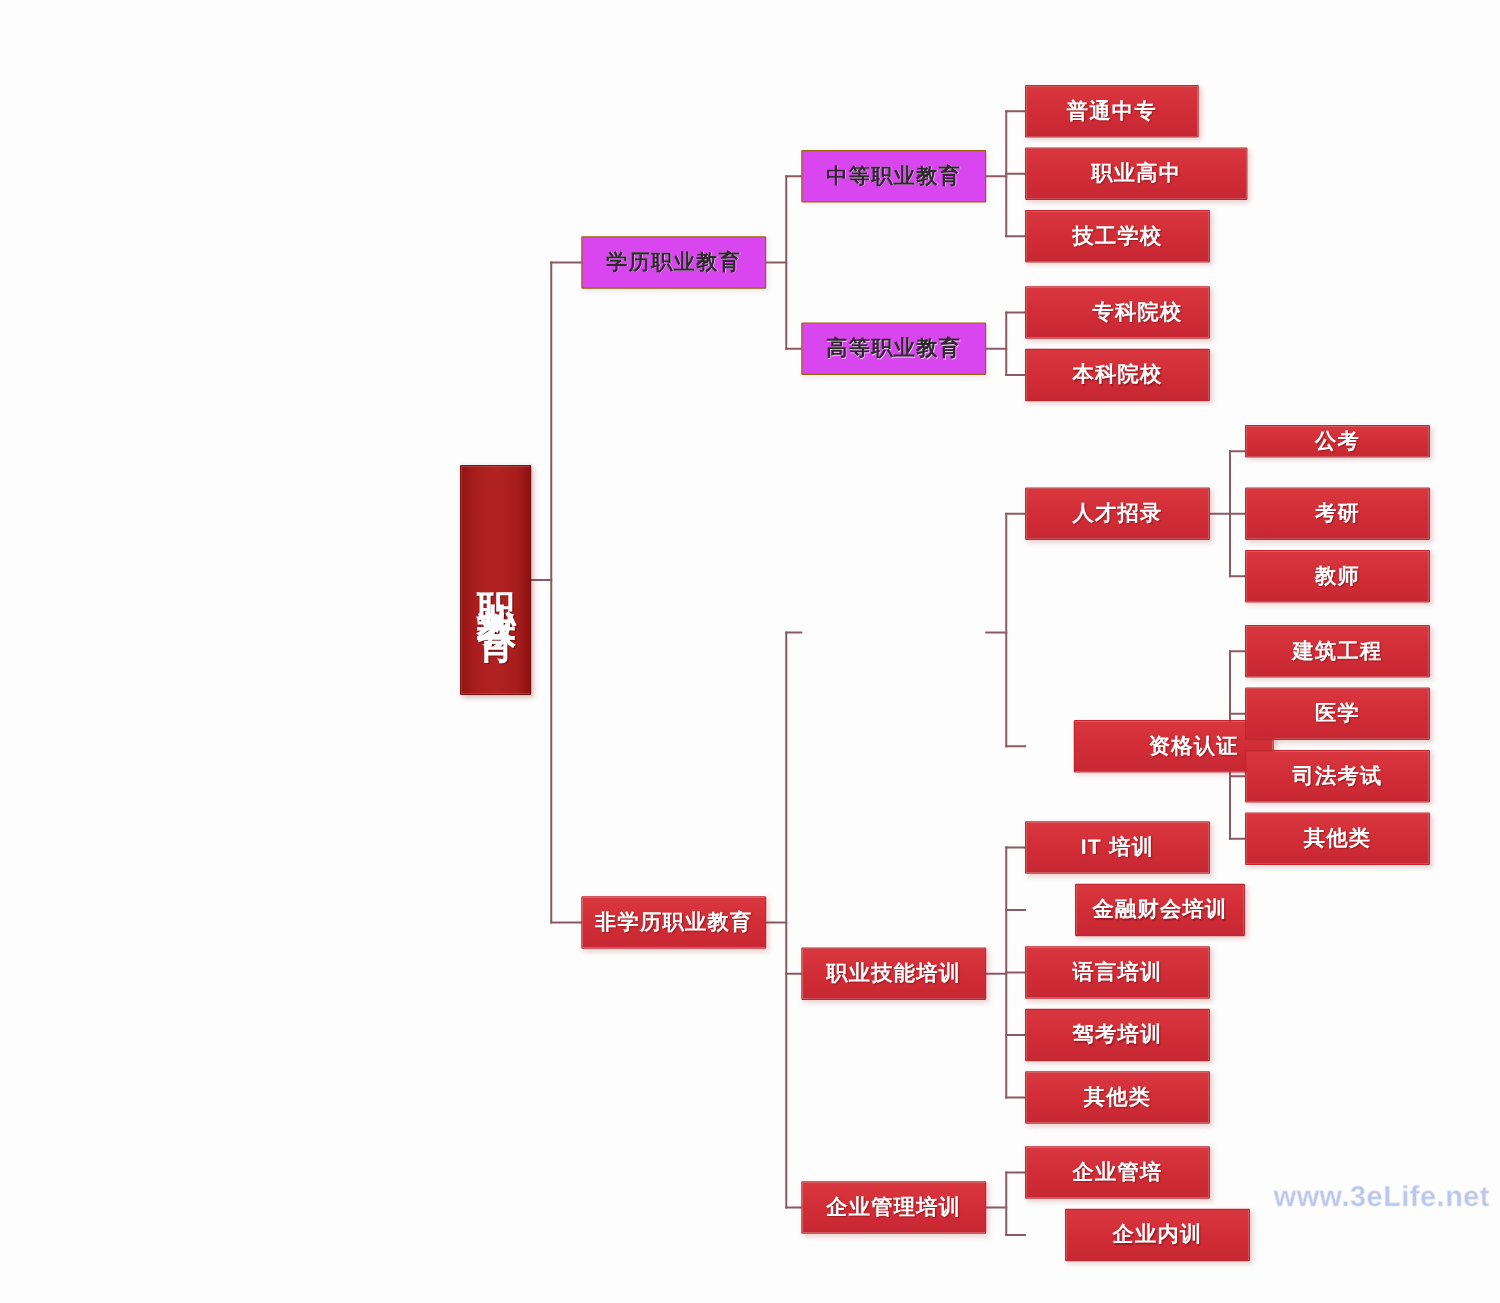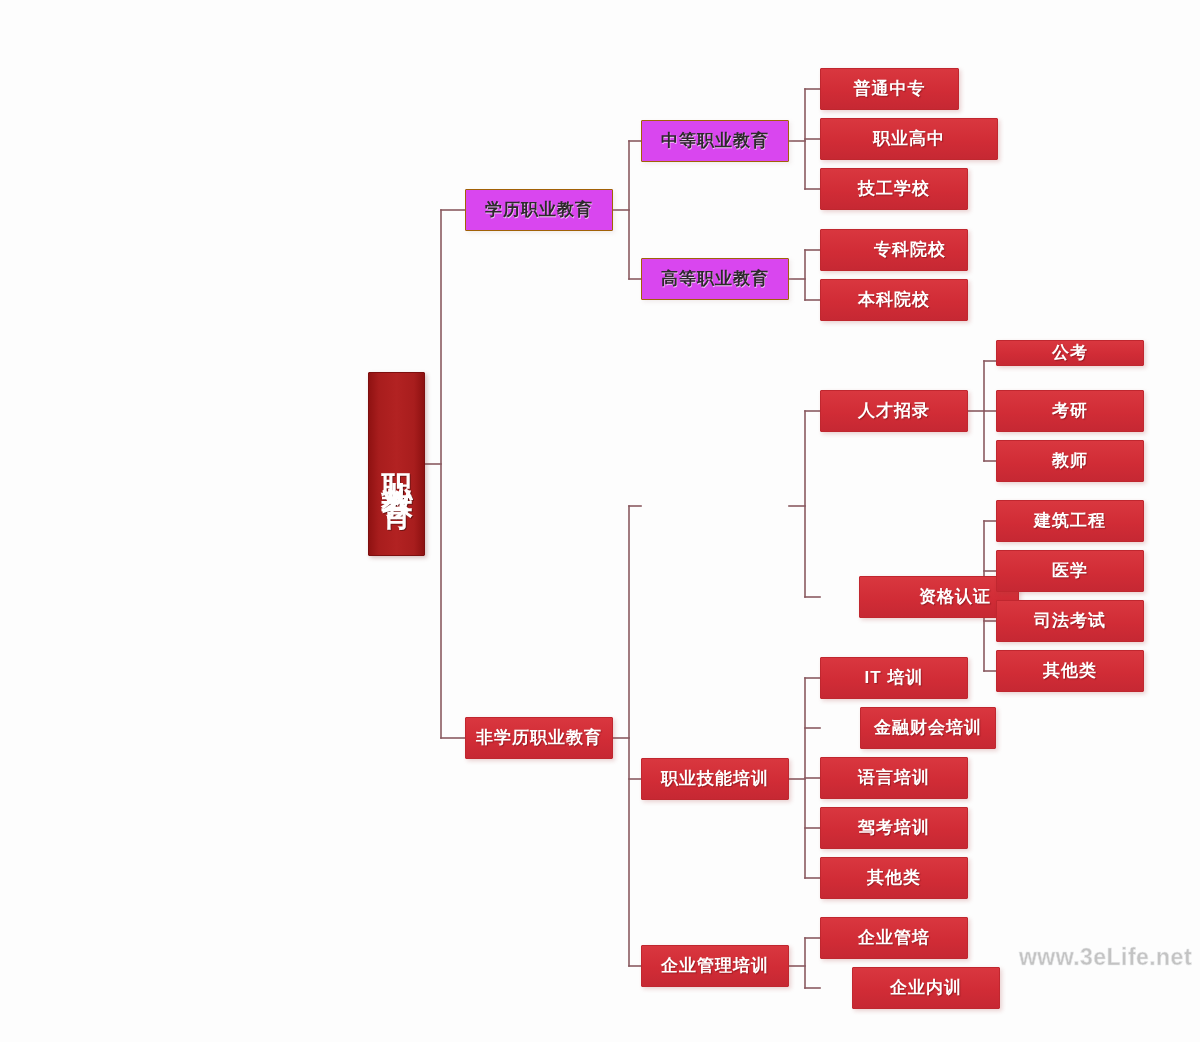--- a/index.html
+++ b/index.html
@@ -81,21 +81,21 @@
     color: #9aa0a6;
     letter-spacing: 0.10em;
     line-height: 1;
     text-align: right;
     white-space: nowrap;
   }
   #watermark .wm-sub {
     margin-top: -12px;
     font-size: 23px;
     font-weight: 700;
-    color: #404040;
+    color: #1d4ed8;
     letter-spacing: 0.02em;
     text-align: right;
     white-space: nowrap;
     -webkit-text-stroke: 0.6px #b6babe;
   }
 </style>
 </head>
 <body>
 
 <div id="canvas">

